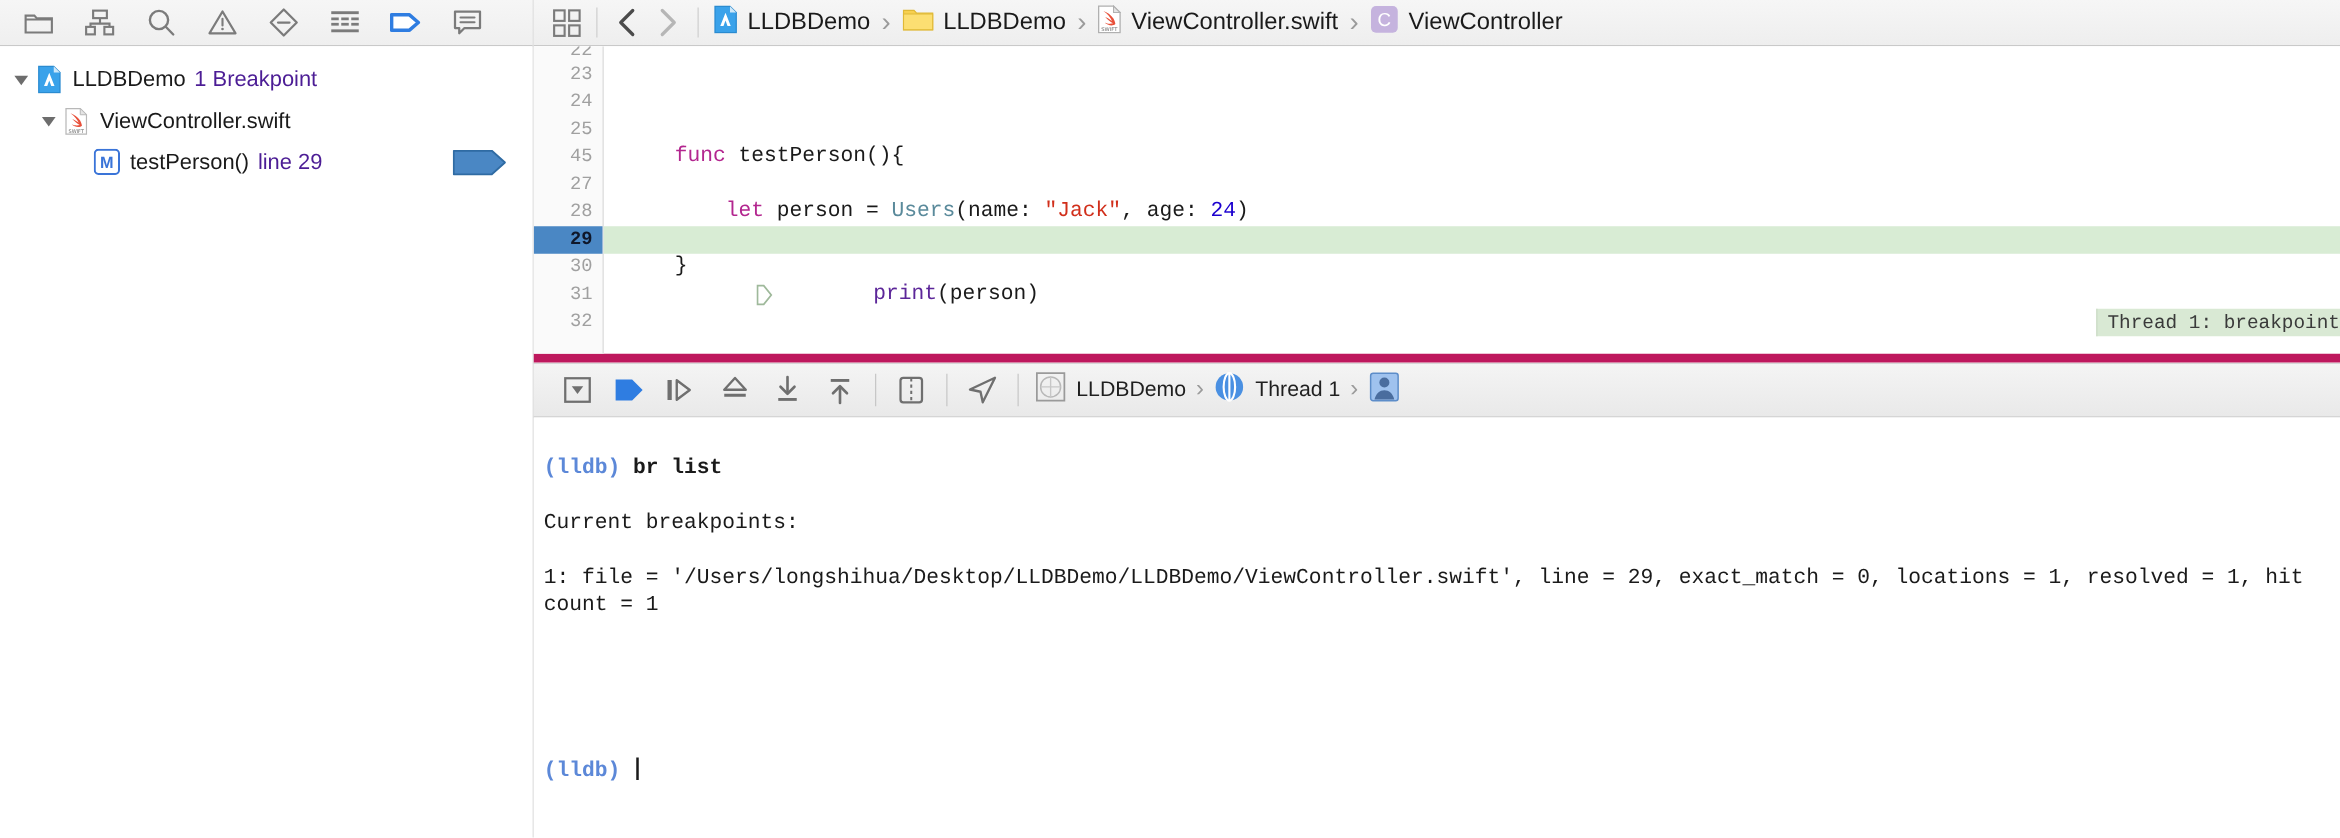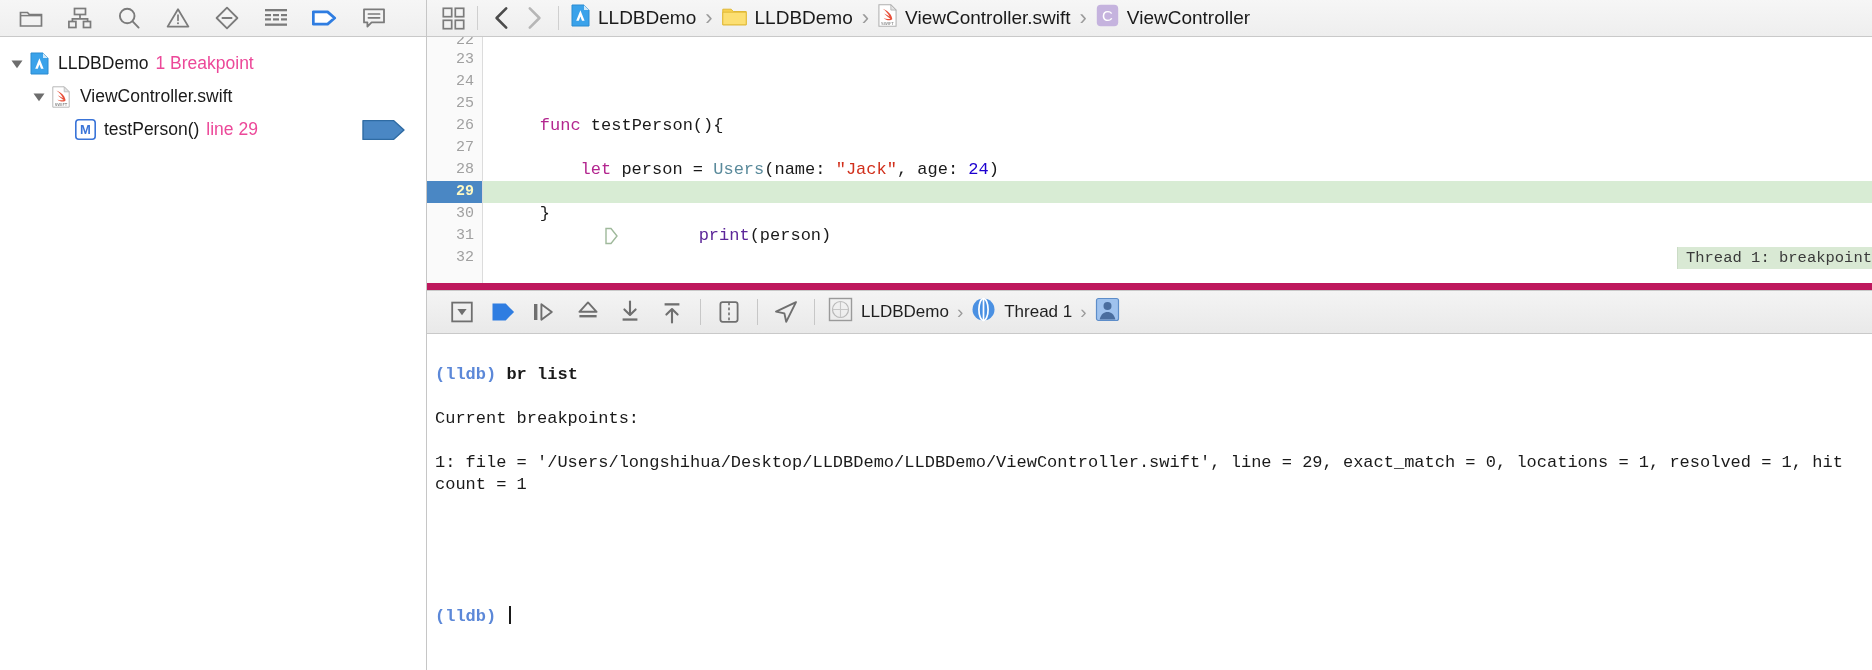--- a/index.html
+++ b/index.html
@@ -70,21 +70,21 @@
   .bp-row .indent1 { margin-left: 22px; }
   .bp-row .indent2 { margin-left: 46px; }
   .row-icon {
     width: 22px; height: 24px;
     margin-right: 8px;
     flex: 0 0 22px;
     display:flex; align-items:center; justify-content:center;
   }
   .row-label { white-space: nowrap; }
   .row-sub {
-    color: #ec4899;
+    color: #4c1d95;
     margin-left: 7px;
     white-space: nowrap;
   }
   .bp-arrow {
     position: absolute;
     right: 20px;
     width: 44px; height: 22px;
   }
 
   
@@ -161,21 +161,21 @@
     line-height: 22px;
     text-align: right;
     padding-right: 8px;
     font-family: "Liberation Mono", monospace;
     font-size: 15px;
     color: #a0a0a0;
     box-sizing: border-box;
   }
   .gutter .gline.current {
     background: #4a87c4;
-    color: #fef9c3;
+    color: #0f172a;
     font-weight: bold;
   }
   .code-lines {
     flex: 1 1 auto;
     position: relative;
     font-family: "Liberation Mono", monospace;
     font-size: 17px;
     color: #1a1a1a;
     min-width: 0;
   }
@@ -477,21 +477,21 @@
       </div>
     </div>
 
     <div class="code-area">
 
       <div class="gutter">
         <div class="gline" style="height:12px;line-height:8px;overflow:hidden;">22</div>
         <div class="gline">23</div>
         <div class="gline">24</div>
         <div class="gline">25</div>
-        <div class="gline">26</div>
+        <div class="gline">45</div>
         <div class="gline">27</div>
         <div class="gline">28</div>
         <div class="gline current">29</div>
         <div class="gline">30</div>
         <div class="gline">31</div>
         <div class="gline">32</div>
       </div>
 
       <div class="code-lines">
         <div class="cline" style="height:12px;"></div>

